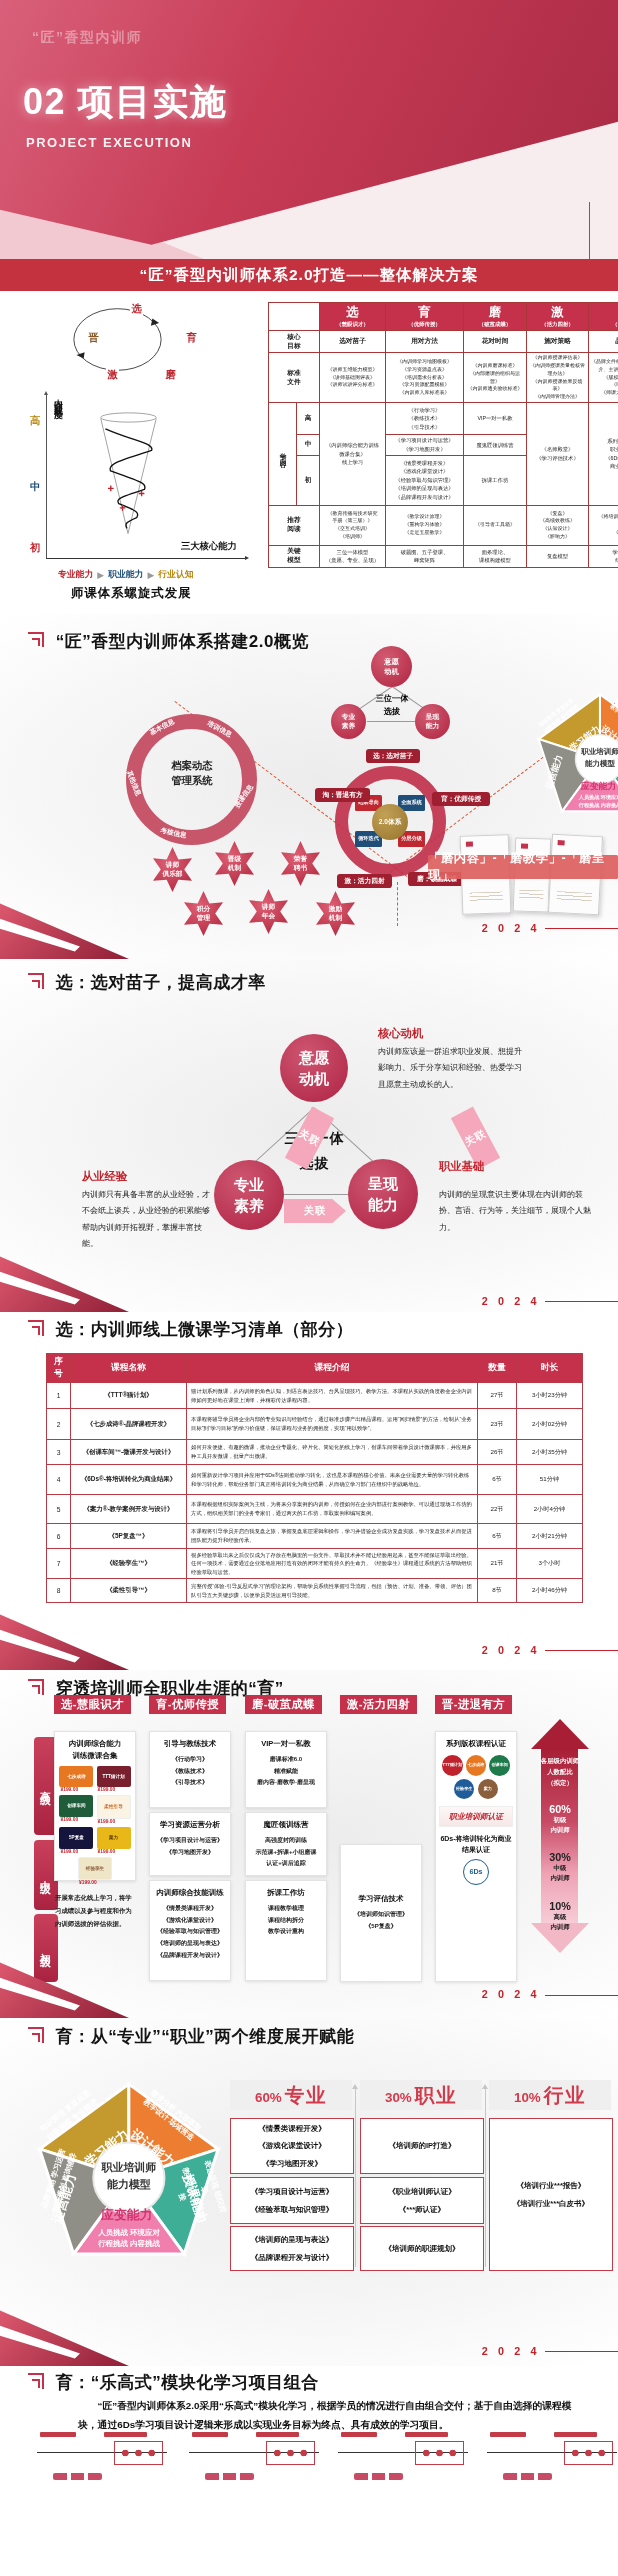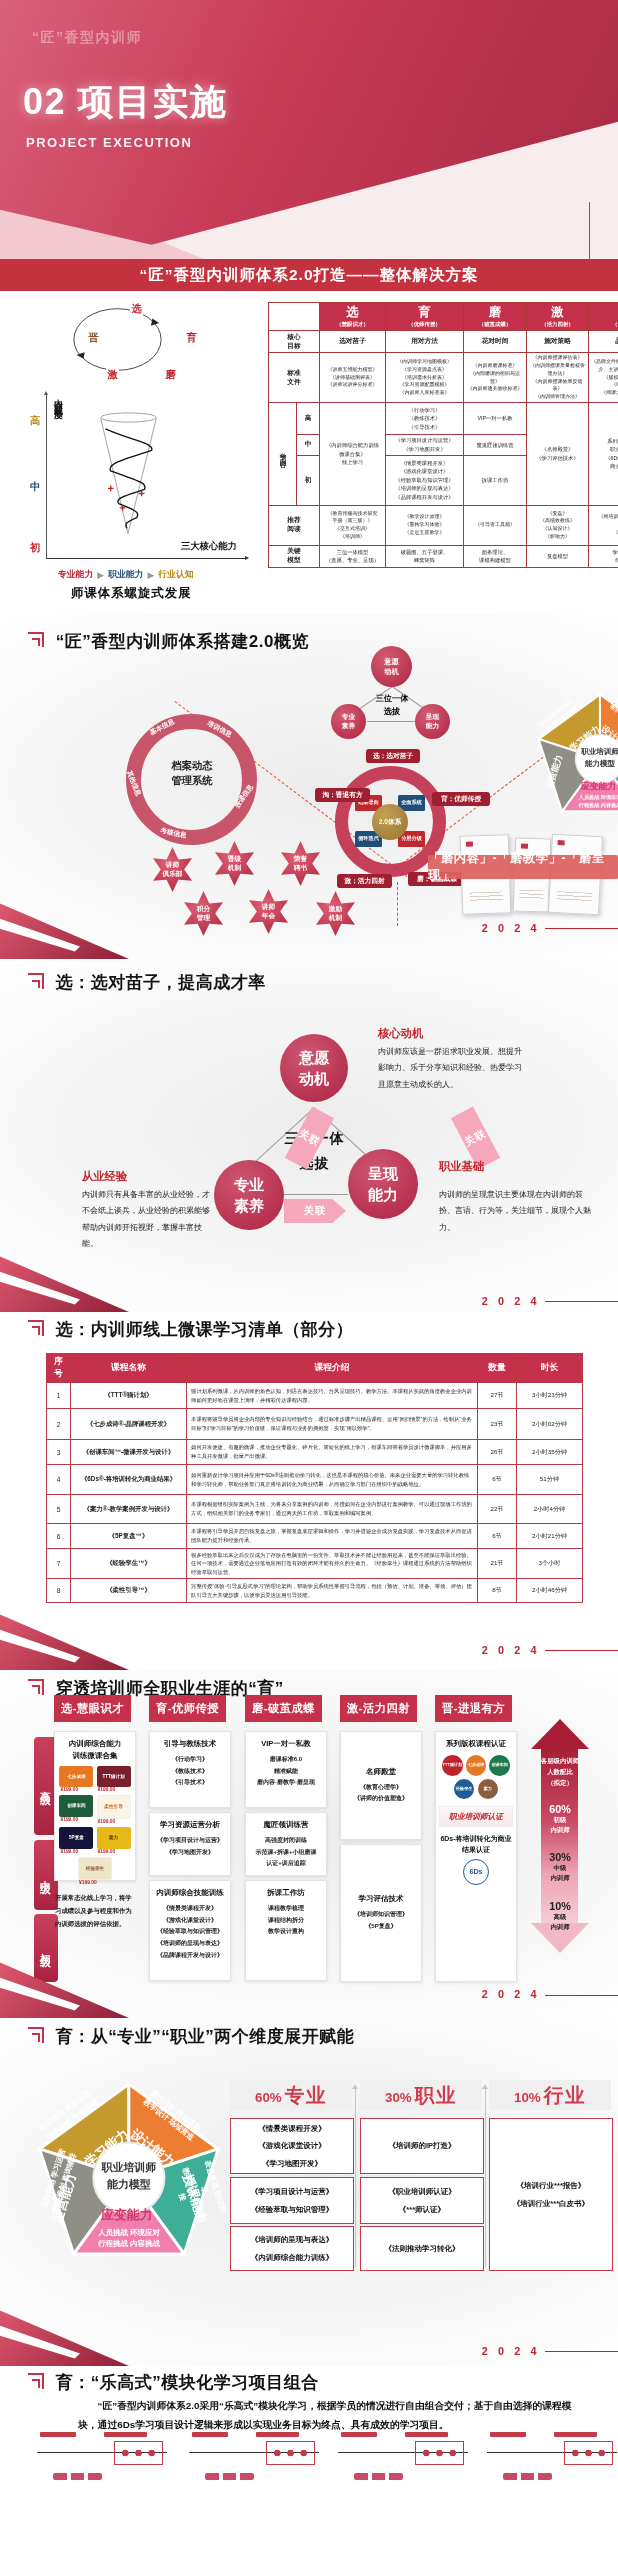--- a/index.html
+++ b/index.html
@@ -80,21 +80,21 @@
   .midt{position:absolute;font-size:14px;font-weight:800;color:#111;text-align:center;letter-spacing:1px}
   
   .t5{position:absolute;left:46px;top:41px;width:536px;border-collapse:collapse;table-layout:fixed;border:1.3px solid #8F2430}
   .t5 td{border:0.8px solid #B93A44;vertical-align:middle;color:#222;padding:1.5px 4.1px}
   .t5 .hd{background:#C5314B;color:#fff;font-size:8.8px;font-weight:800;text-align:center}
   .no5{font-size:6.7px;text-align:center}
   .nm5{font-size:6.4px;font-weight:700;text-align:center}
   .in5{font-size:5.3px;line-height:1.65;text-align:left}
   .ct5{font-size:6.2px;text-align:center}
   
-  .pill{position:absolute;height:27px;background:#C5314B;color:#fff;font-weight:800;font-size:11.3px;display:flex;align-items:center;justify-content:center;letter-spacing:0.5px}
+  .pill{position:absolute;height:19px;background:#C5314B;color:#fff;font-weight:800;font-size:11.3px;display:flex;align-items:center;justify-content:center;letter-spacing:0.5px}
   .tab6{position:absolute;width:24px;background:linear-gradient(#C9405B,#A92341);color:#fff;font-weight:800;font-size:10.8px;border-radius:4.1px;display:flex;align-items:center;justify-content:center;writing-mode:vertical-rl;letter-spacing:4.1px}
   .b6{position:absolute;background:#fff;border:0.5px solid #e3e3e3;box-shadow:0 1px 3.1px rgba(0,0,0,.10);padding:6.2px 3.1px;text-align:center;box-sizing:border-box}
   .bt6{font-size:7.5px;font-weight:800;color:#111;line-height:1.55}
   .bd6{font-size:6px;color:#222;line-height:1.95;font-weight:600;margin-top:4.1px}
   .prods{display:flex;flex-wrap:wrap;gap:3.1px;justify-content:center;margin-top:4.1px}
   .prod{width:34px}
   .pc{height:20.6px;border-radius:2.1px;font-size:4.6px;font-weight:700;display:flex;align-items:center;justify-content:center;color:#fff;line-height:1.2;padding:0.5px}
   .pp{color:#C0232C;font-size:4.9px;font-weight:700;text-align:left;padding-left:1px}
   .badge{border-radius:50%;color:#fff;font-size:4.1px;font-weight:700;display:flex;align-items:center;justify-content:center;text-align:center;line-height:1.1}
   .cert2{height:18.5px;background:linear-gradient(#fdf7f7,#f7e7e7);border:0.5px solid #eee;color:#C0232C;font-weight:800;font-size:7.7px;display:flex;align-items:center;justify-content:center;font-style:italic}
@@ -397,21 +397,21 @@
   <div class="gline" style="left:314px;top:148px;width:92px;transform:rotate(137.5deg)"></div>
   <div class="gline" style="left:314px;top:148px;width:92px;transform:rotate(42.5deg)"></div>
   <div class="gline" style="left:284px;top:235px;width:64px"></div>
 
   <div class="bigc pre" style="left:280px;top:75px;width:68px;height:68px;font-size:15px">意愿
 动机</div>
   <div class="midt" style="left:281px;top:171px;width:67px">三位一体</div>
   <div class="midt" style="left:281px;top:196px;width:67px">选拔</div>
   <div class="bigc pre" style="left:214px;top:201px;width:70px;height:70px;font-size:15px">专业
 素养</div>
-  <div class="bigc pre" style="left:348px;top:190px;width:70px;height:70px;font-size:15px">呈现
+  <div class="bigc pre" style="left:348px;top:200px;width:70px;height:70px;font-size:15px">呈现
 能力</div>
 
   <div class="rib" style="left:297px;top:150px;width:25px;height:58px;transform:rotate(28deg)">关联</div>
   <div class="rib" style="left:463px;top:150px;width:25px;height:58px;transform:rotate(-28deg)">关联</div>
   <div class="rib ribarr" style="left:284px;top:240px;width:62px;height:24px">关联</div>
 
   <div class="h3r" style="left:378px;top:67px">核心动机</div>
   <div class="para4" style="left:378px;top:85px;width:150px">内训师应该是一群追求职业发展、想提升影响力、乐于分享知识和经验、热爱学习且愿意主动成长的人。</div>
   <div class="h3r" style="left:82px;top:210px">从业经验</div>
   <div class="para4" style="left:82px;top:228px;width:130px">内训师只有具备丰富的从业经验，才不会纸上谈兵，从业经验的积累能够帮助内训师开拓视野，掌握丰富技能。</div>
@@ -599,25 +599,20 @@
 示范课+拆课+小组磨课
 认证+训后追踪</div>
     </div>
   <div class="b6" style="left:245px;top:210px;width:82px;height:101px">
       <div class="bt6">拆课工作坊</div>
       <div class="bd6 pre">课程教学梳理
 课程结构拆分
 教学设计重构</div>
     </div>
 
-  <div class="b6" style="left:340px;top:61px;width:82px;height:109px;display:flex;flex-direction:column;justify-content:center">
-      <div class="bt6">名师殿堂</div>
-      <div class="bd6 pre">《教育心理学》
-《讲师的价值塑造》</div>
-    </div>
   <div class="b6" style="left:340px;top:174px;width:82px;height:138px;display:flex;flex-direction:column;justify-content:center">
       <div class="bt6">学习评估技术</div>
       <div class="bd6 pre">《培训师知识管理》
 《5P复盘》</div>
     </div>
 
   <div class="b6" style="left:435px;top:61px;width:82px;height:251px">
     <div class="bt6">系列版权课程认证</div>
     <div style="display:flex;gap:3.1px;justify-content:center;margin-top:5.2px">
       <div class="badge" style="width:20.6px;height:20.6px;background:#C0232C">TTT猫计划</div>
@@ -712,25 +707,25 @@
       <span class="gpct">10%</span>
       <span class="gname">行业</span>
     </div>
 
   <div class="b7 pre" style="left:230px;top:100px;width:122px;height:54px">《情景类课程开发》
 《游戏化课堂设计》
 《学习地图开发》</div>
   <div class="b7 pre" style="left:230px;top:159px;width:122px;height:45px">《学习项目设计与运营》
 《经验萃取与知识管理》</div>
   <div class="b7 pre" style="left:230px;top:208px;width:122px;height:43px">《培训师的呈现与表达》
-《内训师综合能力训练》</div>
+《品牌课程开发与设计》</div>
   <div class="b7 pre" style="left:360px;top:100px;width:122px;height:54px">《培训师的IP打造》</div>
   <div class="b7 pre" style="left:360px;top:159px;width:122px;height:45px">《职业培训师认证》
 《***师认证》</div>
-  <div class="b7 pre" style="left:360px;top:208px;width:122px;height:43px">《法则推动学习转化》</div>
+  <div class="b7 pre" style="left:360px;top:208px;width:122px;height:43px">《培训师的职涯规划》</div>
   <div class="b7 pre" style="left:489px;top:100px;width:122px;height:151px">《培训行业***报告》
 《培训行业***白皮书》</div>
 
   <div class="year" style="top:327px">2 0 2 4</div>
   <div class="yline" style="top:333px"></div>
   <div class="deco"></div>
 </section>
 
 <section class="slide s8">
   <div class="trow" style="left:27px;top:6.2px">

